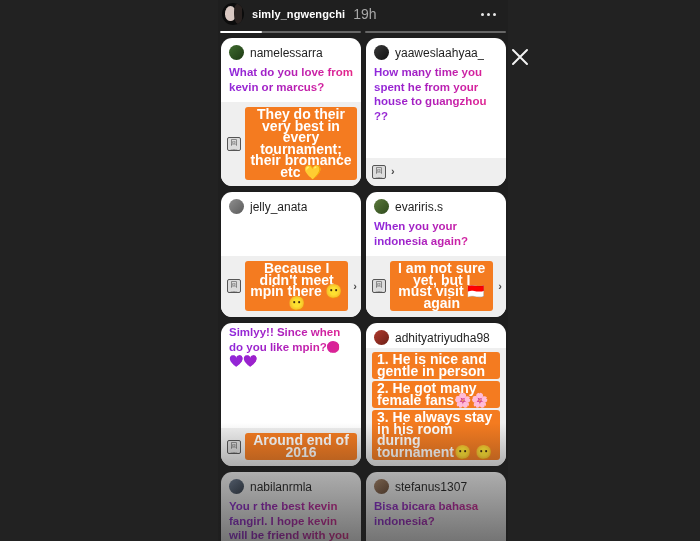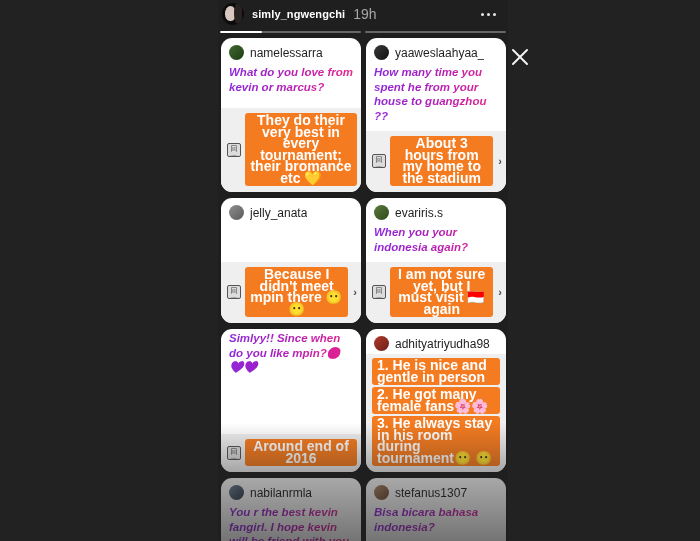--- a/index.html
+++ b/index.html
@@ -173,21 +173,20 @@
     padding: 2px 8px 8px 8px;
     font-size: 11.5px;
     line-height: 14.5px;
     font-weight: bold;
     background-image: linear-gradient(100deg, #8a2be2 0%, #a21ec4 35%, #d6219b 75%, #ee2a7b 100%);
     -webkit-background-clip: text;
     background-clip: text;
     color: transparent;
     -webkit-text-fill-color: transparent;
     word-wrap: break-word;
-    font-style: italic;
   }
 
   .card-reply-area {
     margin-top: auto;
     background: #efefef;
     padding: 5px 4px 6px 6px;
     display: flex;
     align-items: center;
     gap: 4px;
     min-height: 28px;
@@ -313,23 +312,20 @@
         </div>
       </div>
       <div class="qa-card">
         <div class="card-head">
           <div class="asker-avatar" style="background: linear-gradient(135deg, rgb(58, 58, 58), rgb(16, 16, 16));"></div>
           <span class="asker-username">yaaweslaahyaa_</span>
         </div>
         <div class="question-text">How many time you spent he from your house to guangzhou ??</div>
         <div class="card-reply-area">
           <div class="reply-icon">回覆</div>
-          <div class="reply-bubbles">
-            <div class="reply-bubble">About 3 hours from my home to the stadium</div>
-          </div>
           <span class="reply-chevron">›</span>
         </div>
       </div>
       <div class="qa-card">
         <div class="card-head">
           <div class="asker-avatar" style="background: linear-gradient(135deg, rgb(143, 143, 143), rgb(90, 90, 90));"></div>
           <span class="asker-username">jelly_anata</span>
         </div>
         <div class="card-reply-area">
           <div class="reply-icon">回覆</div>

